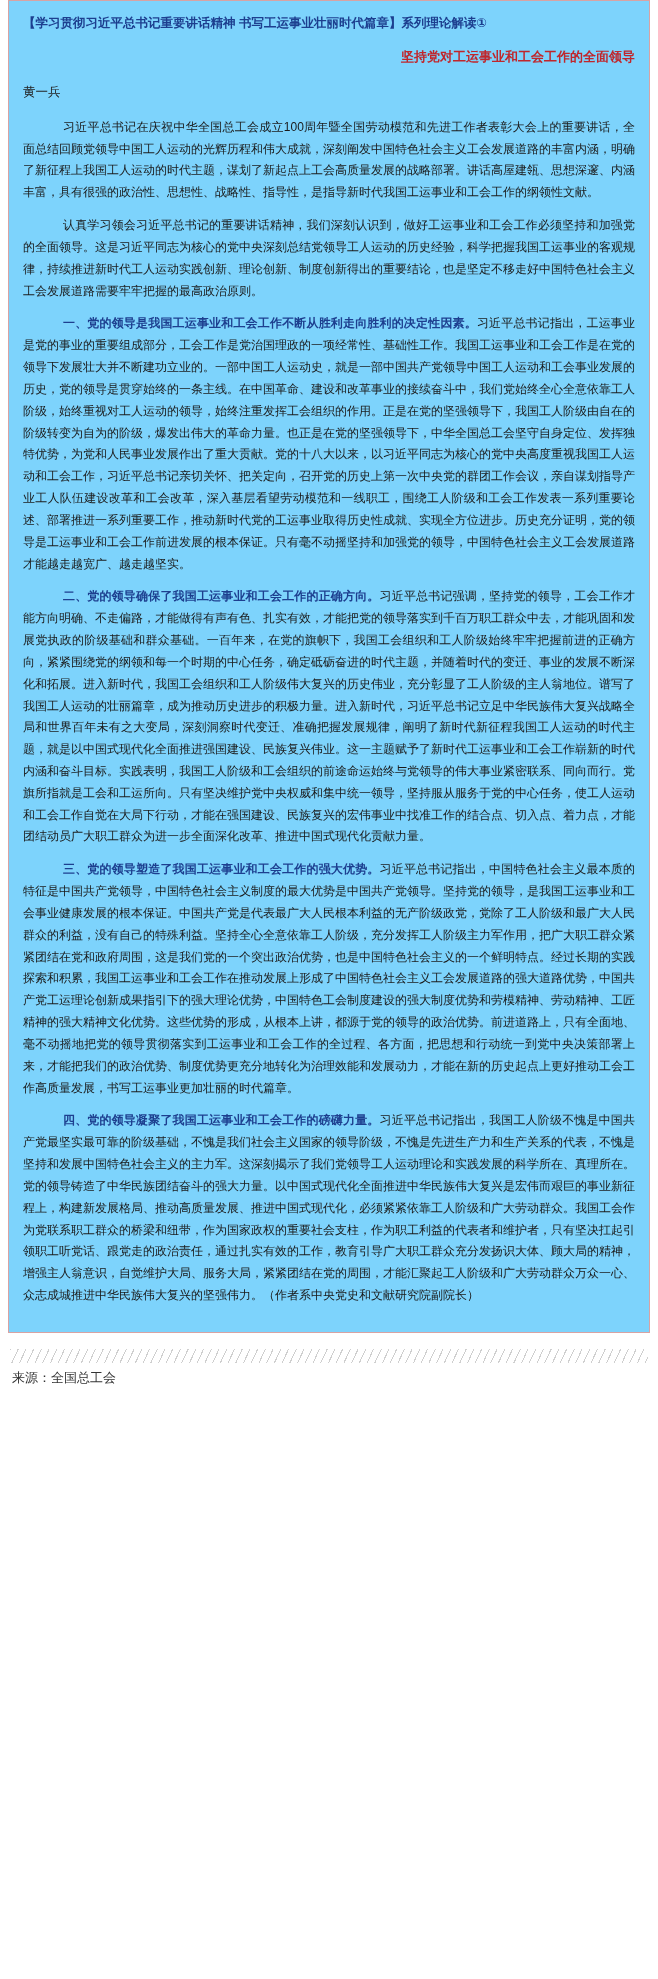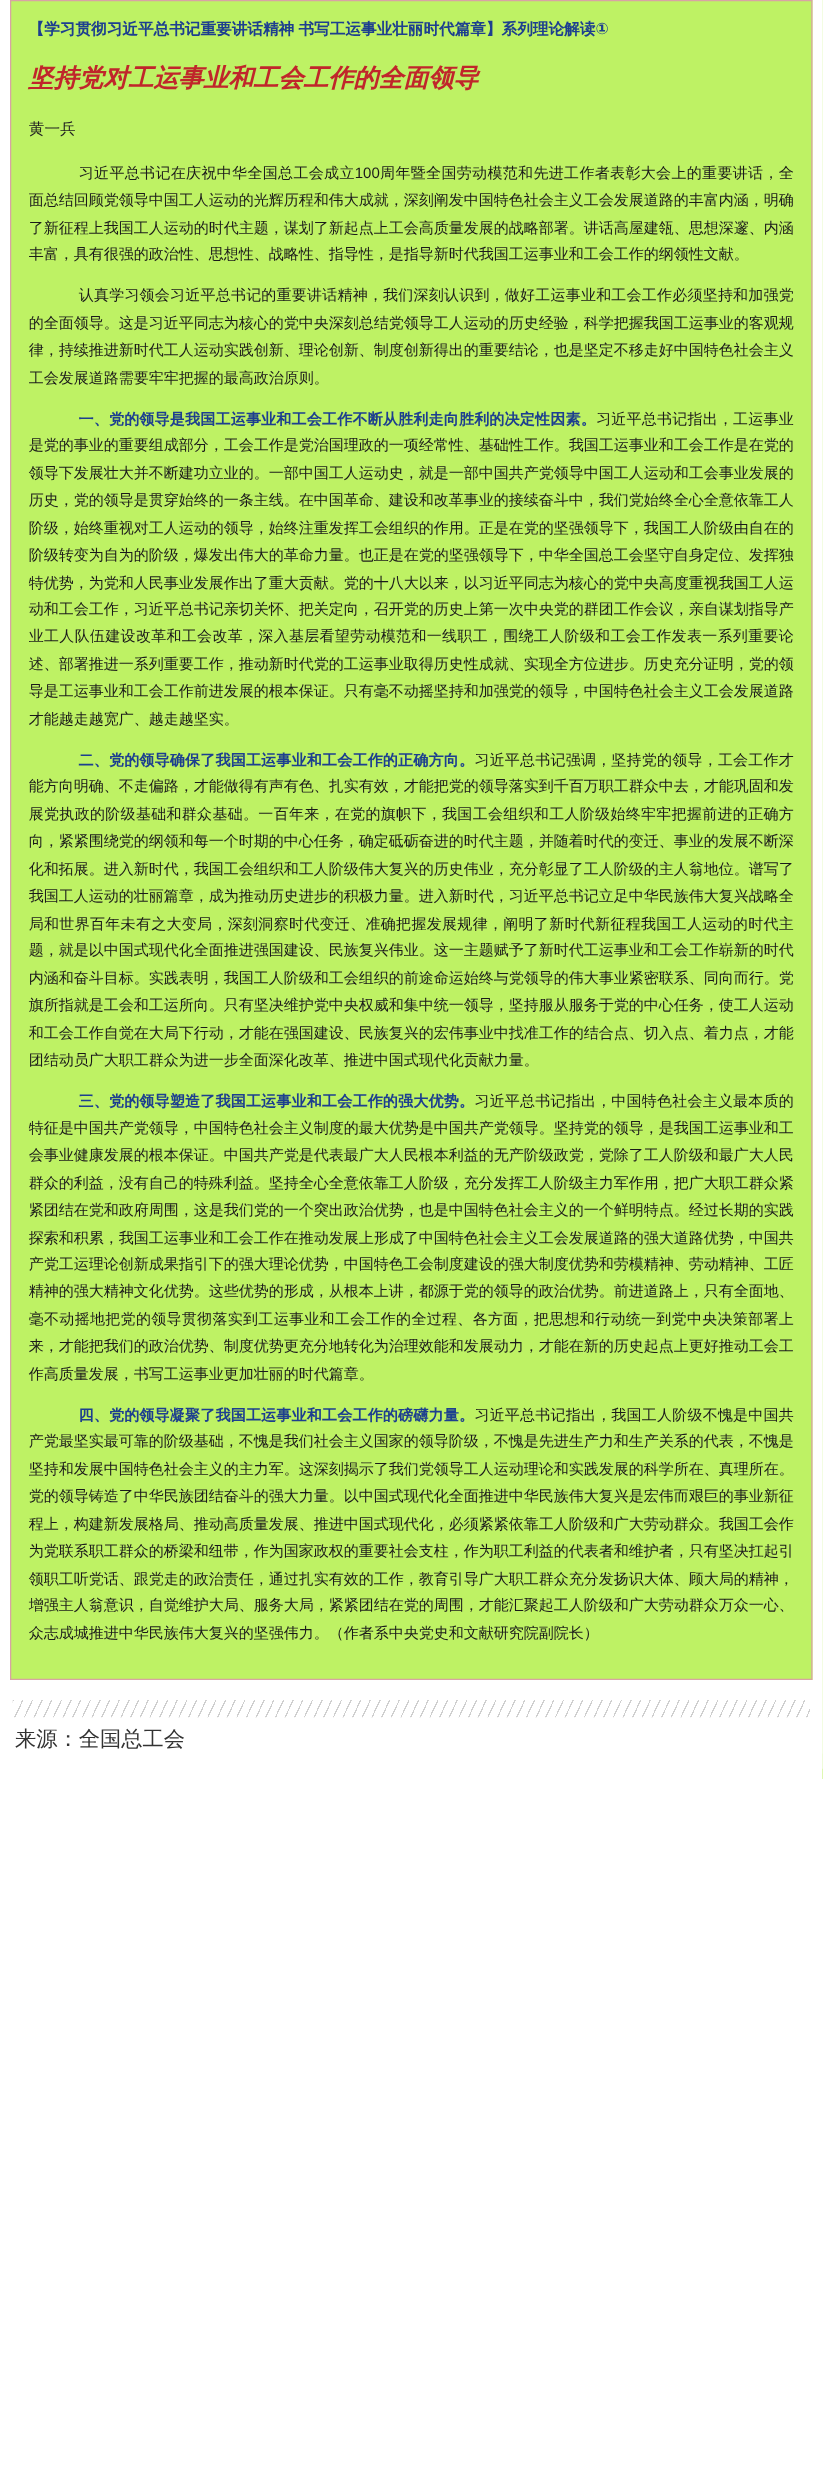--- a/index.html
+++ b/index.html
@@ -15,38 +15,37 @@
   .page {
     width: 658px;
     box-sizing: border-box;
     background: #ffffff;
   }
   .article-frame {
     margin: 0 8px;
     border: 1px solid #d8a3a3;
     box-sizing: border-box;
     padding: 10px 14px 14px 14px;
-    background: #bef264;
+    background: #7dd3fc;
   }
   .series-header {
     color: #1d3f8f;
     font-weight: bold;
     font-size: 12.5px;
     line-height: 1.6;
     text-align: left;
     margin: 2px 0 14px 0;
   }
   .title {
     color: #c0262b;
     font-weight: bold;
-    font-size: 20px;
-    text-align: left;
+    font-size: 13px;
+    text-align: right;
     line-height: 1.6;
     margin: 6px 0 16px 0;
-    font-style: italic;
   }
   .author {
     text-align: left;
     font-size: 12.5px;
     color: #222;
     margin: 0 0 16px 0;
   }
   p.body {
     font-size: 12px;
     line-height: 1.82;
@@ -70,21 +69,21 @@
     height: 14px;
     background: repeating-linear-gradient(
       115deg,
       #cfcfcf 0px,
       #cfcfcf 1px,
       #ffffff 1px,
       #ffffff 7px
     );
   }
   .source {
-    font-size: 17px;
+    font-size: 13px;
     color: #333;
     margin: 3px 0 12px 12px;
   }
 </style>
 </head>
 <body>
 
 <div class="page">
 
   <div class="article-frame">

